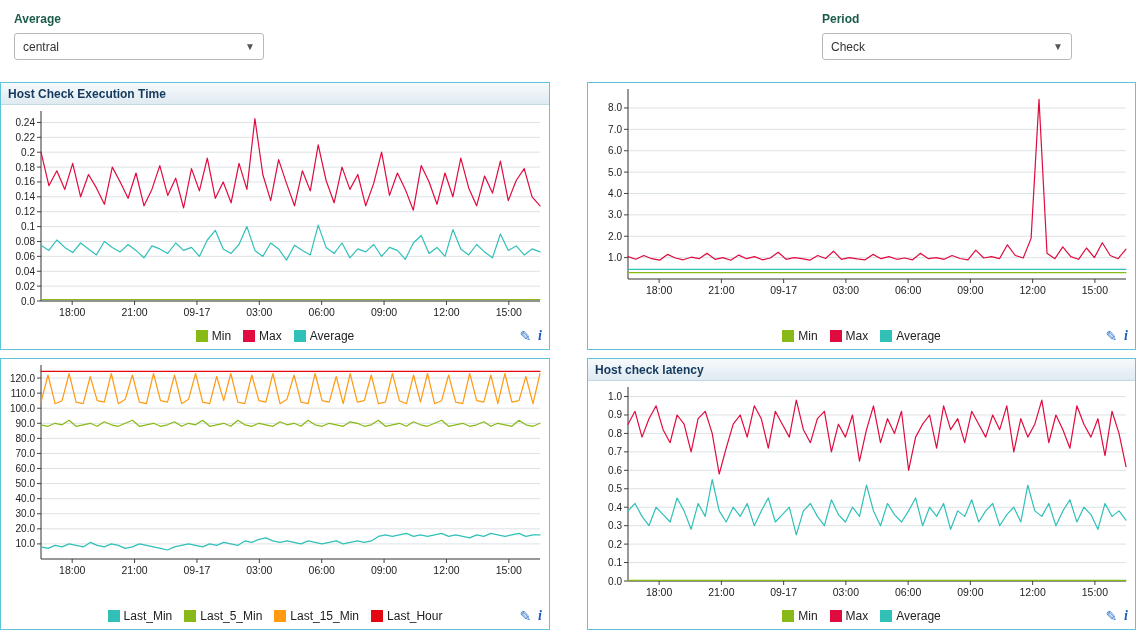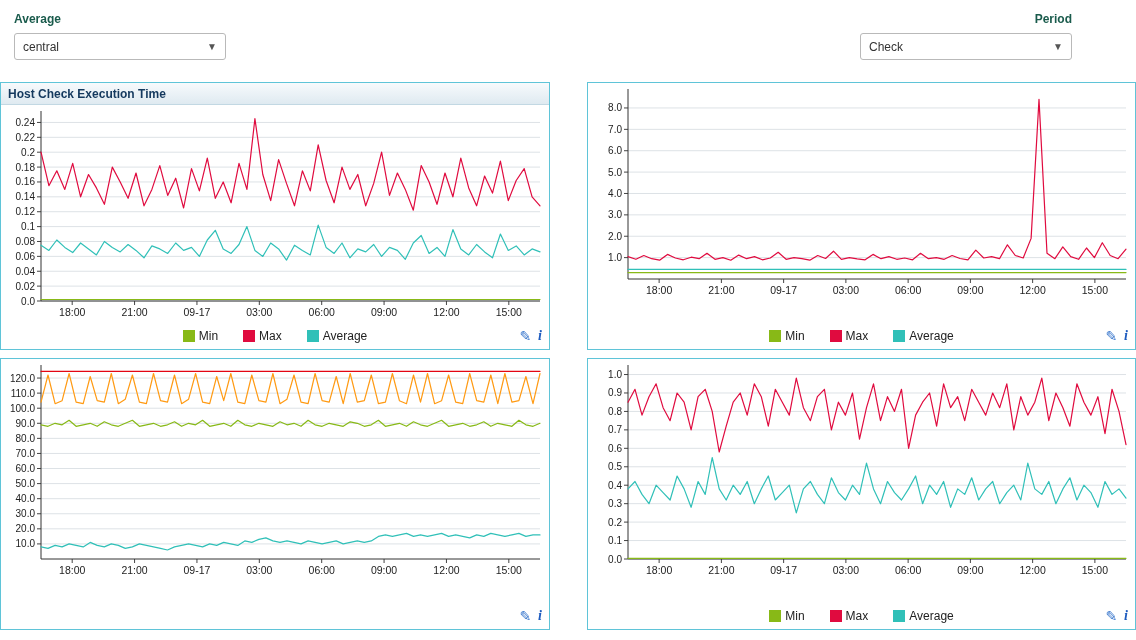--- a/index.html
+++ b/index.html
@@ -1,38 +1,38 @@
 <!DOCTYPE html>
 <html><head>
 <meta charset="utf-8">
 <style>
   html,body{margin:0;padding:0;background:#fff;font-family:"Liberation Sans",sans-serif;}
   body{width:1136px;height:640px;overflow:hidden;}
 
   
   .filterbar{display:flex;justify-content:space-between;padding:12px 14px 0 14px;height:60px;box-sizing:border-box;}
   .filter-group{display:flex;flex-direction:column;}
-  .filter-group.right{margin-right:50px;align-items:flex-end;}
+  .filter-group.right{margin-right:50px;}
   .filter-label{font-size:12px;font-weight:bold;color:#1a5b4c;margin-bottom:7px;}
-  .selectbox{width:212px;height:27px;background:#fff;border:1px solid #b9b9b9;border-radius:3px;
+  .selectbox{width:250px;height:27px;background:#fff;border:1px solid #b9b9b9;border-radius:3px;
              display:flex;align-items:center;justify-content:space-between;padding:0 8px;cursor:pointer;box-sizing:border-box;}
   .selectbox .sel-text{font-size:12px;color:#333;}
   .selectbox .chev{font-size:10px;color:#555;}
 
   
   .charts-area{margin-top:22px;display:grid;grid-template-columns:550px 549px;column-gap:37px;
                grid-template-rows:268px 272px;row-gap:8px;}
   .panel{border:1px solid #5fc4d8;background:#fff;display:flex;flex-direction:column;box-sizing:border-box;overflow:hidden;}
   .panel-header{height:21px;flex:none;background:linear-gradient(#f7fafc,#dfeaf1);border-bottom:1px solid #c2d8e3;
                 display:flex;align-items:center;padding:0 7px;}
   .panel-title{font-size:12px;font-weight:bold;color:#14395e;}
   .chart-body{flex:1 1 auto;position:relative;background:#fff;}
   .chart-body svg{display:block;}
   .panel-footer{height:26px;flex:none;display:flex;align-items:center;justify-content:center;position:relative;background:#fff;}
-  .legend{display:flex;align-items:center;gap:25px;}
+  .legend{display:flex;align-items:center;gap:12px;}
   .legend-item{display:flex;align-items:center;gap:4px;cursor:pointer;}
   .legend-swatch{width:12px;height:12px;display:inline-block;}
   .legend-label{font-size:12px;color:#222;}
   .footer-icons{position:absolute;right:7px;top:0;height:26px;display:flex;align-items:center;gap:7px;}
   .icon-edit{color:#2e6fc9;font-size:14px;cursor:pointer;line-height:1;}
   .icon-info{color:#1d5bbf;font-size:14px;font-weight:bold;font-style:italic;font-family:"Liberation Serif",serif;cursor:pointer;line-height:1;}
 </style>
 </head>
 <body>
 
@@ -274,28 +274,49 @@
           <text x="507.8125" y="215" text-anchor="middle" font-size="10.5" fill="#222" font-family="Liberation Sans, sans-serif">15:00</text>
           <line x1="40" y1="6" x2="40" y2="200" stroke="#333" stroke-width="1"></line>
           <line x1="40" y1="200" x2="539" y2="200" stroke="#333" stroke-width="1"></line>
           <polyline points="40.0,12.3 111.3,12.3 182.6,12.3 253.9,12.3 325.1,12.3 396.4,12.3 467.7,12.3 539.0,12.3" fill="none" stroke="#e30613" stroke-width="1.2" stroke-linejoin="round" stroke-linecap="round"></polyline>
           <polyline points="40.0,43.2 47.0,16.0 54.1,44.7 61.1,41.7 68.1,14.5 75.1,43.2 82.2,44.7 89.2,17.5 96.2,41.7 103.3,43.2 110.3,14.5 117.3,44.7 124.3,40.2 131.4,16.0 138.4,43.2 145.4,44.7 152.5,14.5 159.5,41.7 166.5,43.2 173.5,16.0 180.6,44.7 187.6,40.2 194.6,14.5 201.6,43.2 208.7,44.7 215.7,17.5 222.7,41.7 229.8,14.5 236.8,43.2 243.8,44.7 250.8,16.0 257.9,41.7 264.9,43.2 271.9,14.5 279.0,44.7 286.0,40.2 293.0,16.0 300.0,43.2 307.1,44.7 314.1,14.5 321.1,41.7 328.2,43.2 335.2,17.5 342.2,44.7 349.2,14.5 356.3,43.2 363.3,41.7 370.3,16.0 377.4,44.7 384.4,43.2 391.4,14.5 398.4,41.7 405.5,44.7 412.5,16.0 419.5,43.2 426.5,14.5 433.6,44.7 440.6,41.7 447.6,16.0 454.7,43.2 461.7,44.7 468.7,14.5 475.7,41.7 482.8,43.2 489.8,16.0 496.8,44.7 503.9,14.5 510.9,43.2 517.9,41.7 524.9,17.5 532.0,44.7 539.0,14.5" fill="none" stroke="#ff9a13" stroke-width="1.2" stroke-linejoin="round" stroke-linecap="round"></polyline>
           <polyline points="40.0,65.8 47.0,67.3 54.1,64.3 61.1,65.8 68.1,61.3 75.1,67.3 82.2,65.8 89.2,64.3 96.2,67.3 103.3,62.8 110.3,65.8 117.3,67.3 124.3,64.3 131.4,61.3 138.4,67.3 145.4,65.8 152.5,64.3 159.5,67.3 166.5,65.8 173.5,62.8 180.6,67.3 187.6,64.3 194.6,65.8 201.6,61.3 208.7,67.3 215.7,65.8 222.7,64.3 229.8,67.3 236.8,61.3 243.8,65.8 250.8,67.3 257.9,64.3 264.9,65.8 271.9,67.3 279.0,62.8 286.0,65.8 293.0,64.3 300.0,67.3 307.1,61.3 314.1,65.8 321.1,67.3 328.2,64.3 335.2,65.8 342.2,67.3 349.2,62.8 356.3,64.3 363.3,67.3 370.3,65.8 377.4,61.3 384.4,67.3 391.4,65.8 398.4,64.3 405.5,67.3 412.5,62.8 419.5,65.8 426.5,67.3 433.6,64.3 440.6,61.3 447.6,67.3 454.7,65.8 461.7,64.3 468.7,67.3 475.7,65.8 482.8,62.8 489.8,67.3 496.8,64.3 503.9,65.8 510.9,67.3 517.9,61.3 524.9,65.8 532.0,67.3 539.0,64.3" fill="none" stroke="#88b917" stroke-width="1.2" stroke-linejoin="round" stroke-linecap="round"></polyline>
           <polyline points="40.0,187.9 47.0,189.4 54.1,186.4 61.1,187.9 68.1,184.9 75.1,186.4 82.2,187.9 89.2,183.4 96.2,186.4 103.3,187.9 110.3,184.9 117.3,186.4 124.3,189.4 131.4,187.9 138.4,184.9 145.4,186.4 152.5,187.9 159.5,189.4 166.5,191.0 173.5,187.9 180.6,186.4 187.6,184.9 194.6,186.4 201.6,187.9 208.7,184.9 215.7,186.4 222.7,183.4 229.8,184.9 236.8,186.4 243.8,181.9 250.8,183.4 257.9,180.4 264.9,178.9 271.9,181.9 279.0,183.4 286.0,181.9 293.0,183.4 300.0,184.9 307.1,181.9 314.1,183.4 321.1,184.9 328.2,183.4 335.2,181.9 342.2,184.9 349.2,183.4 356.3,181.9 363.3,183.4 370.3,181.9 377.4,177.4 384.4,175.9 391.4,177.4 398.4,175.9 405.5,174.4 412.5,177.4 419.5,175.9 426.5,177.4 433.6,175.9 440.6,174.4 447.6,177.4 454.7,175.9 461.7,177.4 468.7,178.9 475.7,175.9 482.8,177.4 489.8,174.4 496.8,175.9 503.9,177.4 510.9,175.9 517.9,174.4 524.9,177.4 532.0,175.9 539.0,175.9" fill="none" stroke="#30c0b8" stroke-width="1.2" stroke-linejoin="round" stroke-linecap="round"></polyline>
         </svg>
       </div>
     <div class="panel-footer">
+      <div class="legend">
+          <span class="legend-item">
+            <span class="legend-swatch" style="background: rgb(48, 192, 184);"></span>
+            <span class="legend-label">Last_Min</span>
+          </span>
+          <span class="legend-item">
+            <span class="legend-swatch" style="background: rgb(136, 185, 23);"></span>
+            <span class="legend-label">Last_5_Min</span>
+          </span>
+          <span class="legend-item">
+            <span class="legend-swatch" style="background: rgb(255, 154, 19);"></span>
+            <span class="legend-label">Last_15_Min</span>
+          </span>
+          <span class="legend-item">
+            <span class="legend-swatch" style="background: rgb(227, 6, 19);"></span>
+            <span class="legend-label">Last_Hour</span>
+          </span>
+        </div>
       <div class="footer-icons">
         <span class="icon-edit">✎</span>
         <span class="icon-info">i</span>
       </div>
     </div>
   </div>
 
   <div class="panel">
+    <div class="panel-header">
+      <span class="panel-title">Host check latency</span>
+    </div>
     <div class="chart-body">
         <svg width="547" height="222" viewBox="0 0 547 222">
           <line x1="40" y1="200" x2="538" y2="200" stroke="#dde2e6" stroke-width="1"></line>
           <line x1="36" y1="200" x2="40" y2="200" stroke="#444" stroke-width="1"></line>
           <text x="34" y="203.5" text-anchor="end" font-size="10" fill="#222" font-family="Liberation Sans, sans-serif">0.0</text>
           <line x1="40" y1="181.5533980582524" x2="538" y2="181.5533980582524" stroke="#dde2e6" stroke-width="1"></line>
           <line x1="36" y1="181.5533980582524" x2="40" y2="181.5533980582524" stroke="#444" stroke-width="1"></line>
           <text x="34" y="185.0533980582524" text-anchor="end" font-size="10" fill="#222" font-family="Liberation Sans, sans-serif">0.1</text>
           <line x1="40" y1="163.10679611650485" x2="538" y2="163.10679611650485" stroke="#dde2e6" stroke-width="1"></line>
           <line x1="36" y1="163.10679611650485" x2="40" y2="163.10679611650485" stroke="#444" stroke-width="1"></line>

